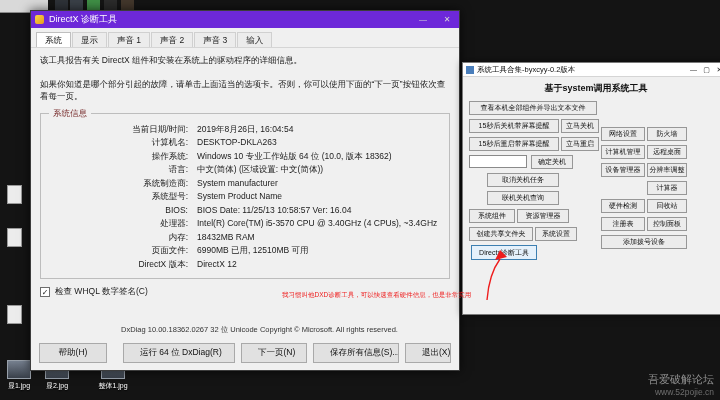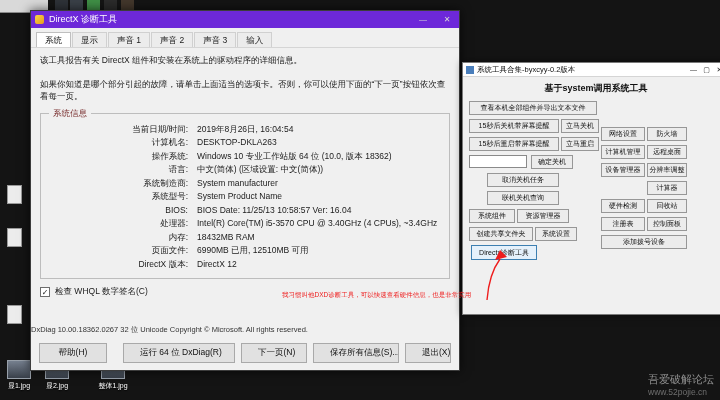--- a/index.html
+++ b/index.html
@@ -13,21 +13,21 @@
   .t1{left:55px;background:#2e3238;} .t2{left:70px;background:#3a4048;}
   .t3{left:87px;background:#3f8f46;} .t4{left:104px;background:#2b2b2b;}
   .t5{left:121px;background:#43372c;}
   .edge-icon { position:absolute; left:3px; width:22px; height:26px; }
   .e1{top:185px;} .e2{top:228px;} .e3{top:305px;}
   .edge-icon .doc { width:15px; height:19px; margin:0 auto; background:#ececec; border:1px solid #9a9a9a; }
   .file-icon { position:absolute; top:360px; text-align:center; }
   .f1{left:2px;width:34px;} .f2{left:40px;width:34px;} .f3{left:90px;width:46px;}
   .thumb { width:24px; height:19px; margin:0 auto; background:linear-gradient(#76808f,#39404a); border:1px solid #98a0aa; }
   .file-label { font-size:7px; color:#fff; margin-top:2px; text-shadow:0 1px 1px #000; }
-  #watermark { position:absolute; right:6px; bottom:3px; text-align:left; }
+  #watermark { position:absolute; right:6px; bottom:3px; text-align:right; }
   .wm1 { font-size:11px; color:#8f8f8f; }
   .wm2 { font-size:8.5px; color:#6e6e6e; }
 
   
   #dxdiag { position:absolute; left:30px; top:10px; width:430px; height:361px;
             background:#f0f0f0; border:1px solid #3c3c3c; box-shadow:0 0 10px rgba(0,0,0,.65); }
   .dx-titlebar { height:17px; background:#6d28d9; color:#fff; display:flex; align-items:center; font-size:9px; padding-left:4px; }
   .dx-icon { width:9px; height:9px; border-radius:2px; background:linear-gradient(135deg,#f7d54a,#e89b1c); flex:0 0 auto; }
   .dx-title { flex:1; margin-left:5px; white-space:nowrap; overflow:hidden; }
   .dx-ctl { width:24px; height:17px; display:flex; align-items:center; justify-content:center; color:#d8d8d8; font-size:8px; }
@@ -38,21 +38,21 @@
   .dx-intro1 { line-height:1.3; margin-bottom:13px; }
   .dx-intro2 { line-height:1.35; margin-bottom:11px; }
   .dx-group { position:relative; border:1px solid #bdbdbd; padding:9px 6px 7px; }
   .dx-group-title { position:absolute; top:-6px; left:8px; background:#f0f0f0; padding:0 4px; color:#7a3131; }
   .dx-row { display:flex; line-height:13.5px; }
   .dx-label { width:150px; text-align:right; padding-right:9px; white-space:nowrap; }
   .dx-value { flex:1; white-space:nowrap; overflow:hidden; }
   .dx-check { margin-top:7px; display:flex; align-items:center; }
   .checkbox { width:10px; height:10px; border:1px solid #6d6d6d; background:#fff; margin-right:5px;
               font-size:8px; line-height:9px; text-align:center; color:#1b1b1b; flex:0 0 auto; }
-  .dx-status { position:absolute; left:0; right:0; bottom:35px; font-size:7.5px; color:#333; }
+  .dx-status { position:absolute; left:0; right:0; bottom:35px; text-align:center; font-size:7.5px; color:#333;padding-left:29px; }
   .dx-btnrow { position:absolute; bottom:7px; left:8px; right:8px; display:flex; gap:6px; }
   .btn { background:#e1e1e1; border:1px solid #a9a9a9; font-size:8.5px; color:#111;
          text-align:center; padding:3px 16px; white-space:nowrap; overflow:hidden; }
   .w-help{width:68px; margin-right:auto;} .w-run{width:112px;} .w-next{width:66px;} .w-save{width:86px;} .w-exit{width:46px;}
 
   
   #tool { position:absolute; left:462px; top:62px; width:268px; height:253px;
           background:#f0f0f0; border:1px solid #7a7a7a; box-shadow:0 0 8px rgba(0,0,0,.55); }
   .tool-titlebar { height:14px; background:#ffffff; border-bottom:1px solid #d5d5d5; display:flex; align-items:center; padding:0 3px; }
   .tool-icon { width:8px; height:8px; background:#4a7ebb; flex:0 0 auto; }

